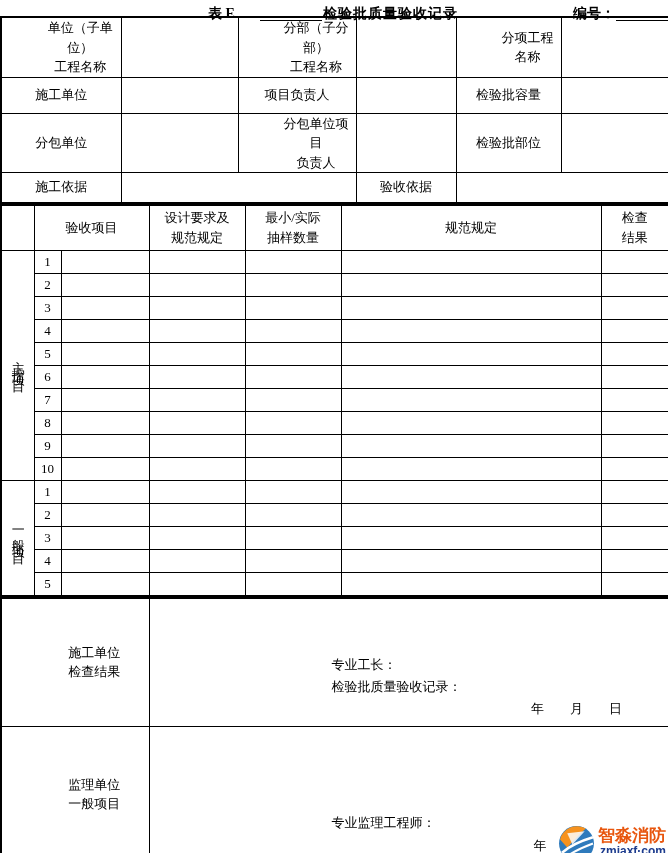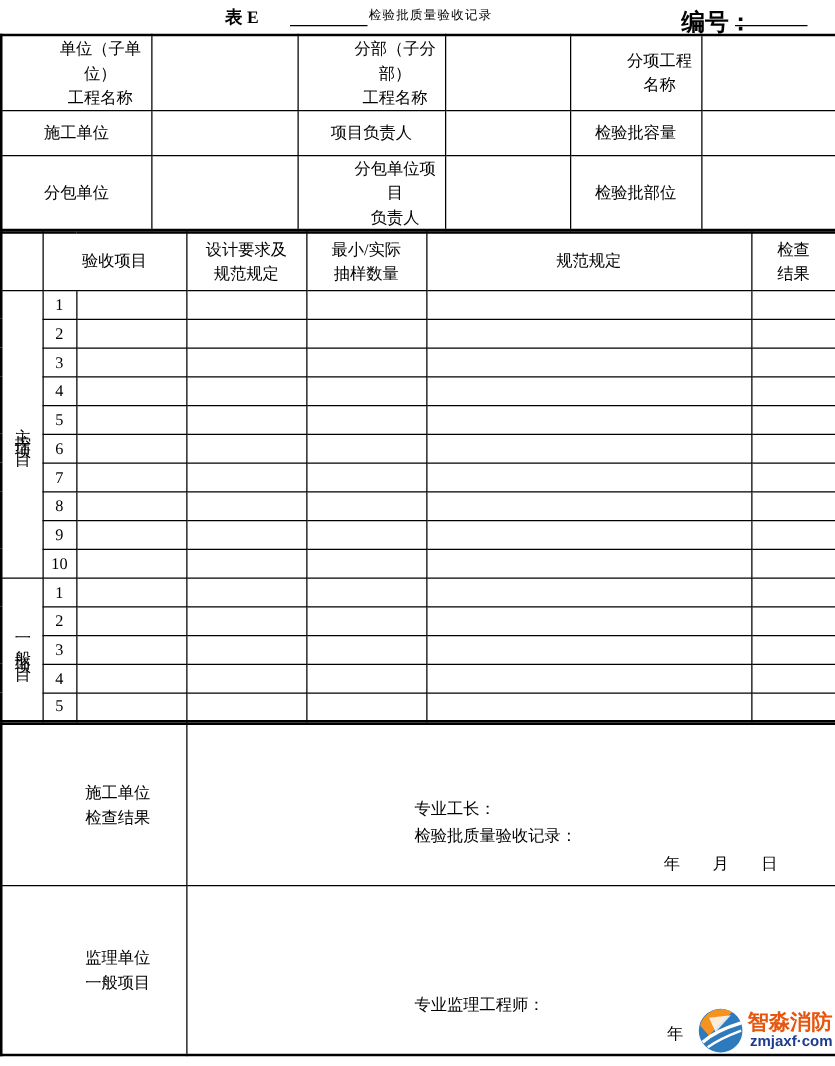--- a/index.html
+++ b/index.html
@@ -4,26 +4,26 @@
 <style>
   * { box-sizing: border-box; }
   html,body { margin:0; padding:0; }
   body {
     width:668px; height:853px; background:#ffffff; color:#000;
     font-family:"Liberation Serif","DejaVu Serif",serif;
   }
   .page { position:relative; width:668px; height:853px; background:#fff; overflow:hidden; }
 
   
-  .title-bar { position:relative; height:27px; }
+  .title-bar { position:relative; height:16px;margin-left:28px; }
   .sheet-label   { position:absolute; left:180px; top:5px; font-weight:bold; font-size:14px; }
   .blank-line    { position:absolute; top:5px; height:16px; border-bottom:1px solid #000; }
   .title-blank   { left:232px; width:62px; }
-  .form-title    { position:absolute; left:295px; top:5px; font-weight:normal; font-size:10px; letter-spacing:1px; }
-  .number-label  { position:absolute; left:545px; top:5px; font-weight:bold; font-size:19px; }
+  .form-title    { position:absolute; left:295px; top:5px; font-weight:bold; font-size:14px; letter-spacing:1px; }
+  .number-label  { position:absolute; left:545px; top:5px; font-weight:bold; font-size:14px; }
   .number-blank  { left:588px; width:58px; }
 
   
   table { border-collapse:collapse; table-layout:fixed; width:668px; }
   .outer { border:2px solid #000; }
   td { border:1px solid #000; padding:0 2px; font-size:13px; text-align:center; vertical-align:middle; }
   .ml { white-space:pre-line; line-height:1.5;padding-left:40px; }
 
   .items-table td { padding:0; }
   .items-table .hdr { font-size:13px; }
@@ -88,20 +88,26 @@
       <td></td>
     </tr>
     <tr style="height:42px">
       <td>分包单位</td>
       <td></td>
       <td class="ml">分包单位项目
 负责人</td>
       <td></td>
       <td>检验批部位</td>
       <td></td>
+    </tr>
+    <tr style="height:30px">
+      <td>施工依据</td>
+      <td colspan="2"></td>
+      <td>验收依据</td>
+      <td colspan="2"></td>
     </tr>
   </tbody>
     </table>
 
   <table class="items-table outer">
     <colgroup>
       <col style="width:33px">
         <col style="width:27px">
         <col style="width:88px">
       <col style="width:96px">

